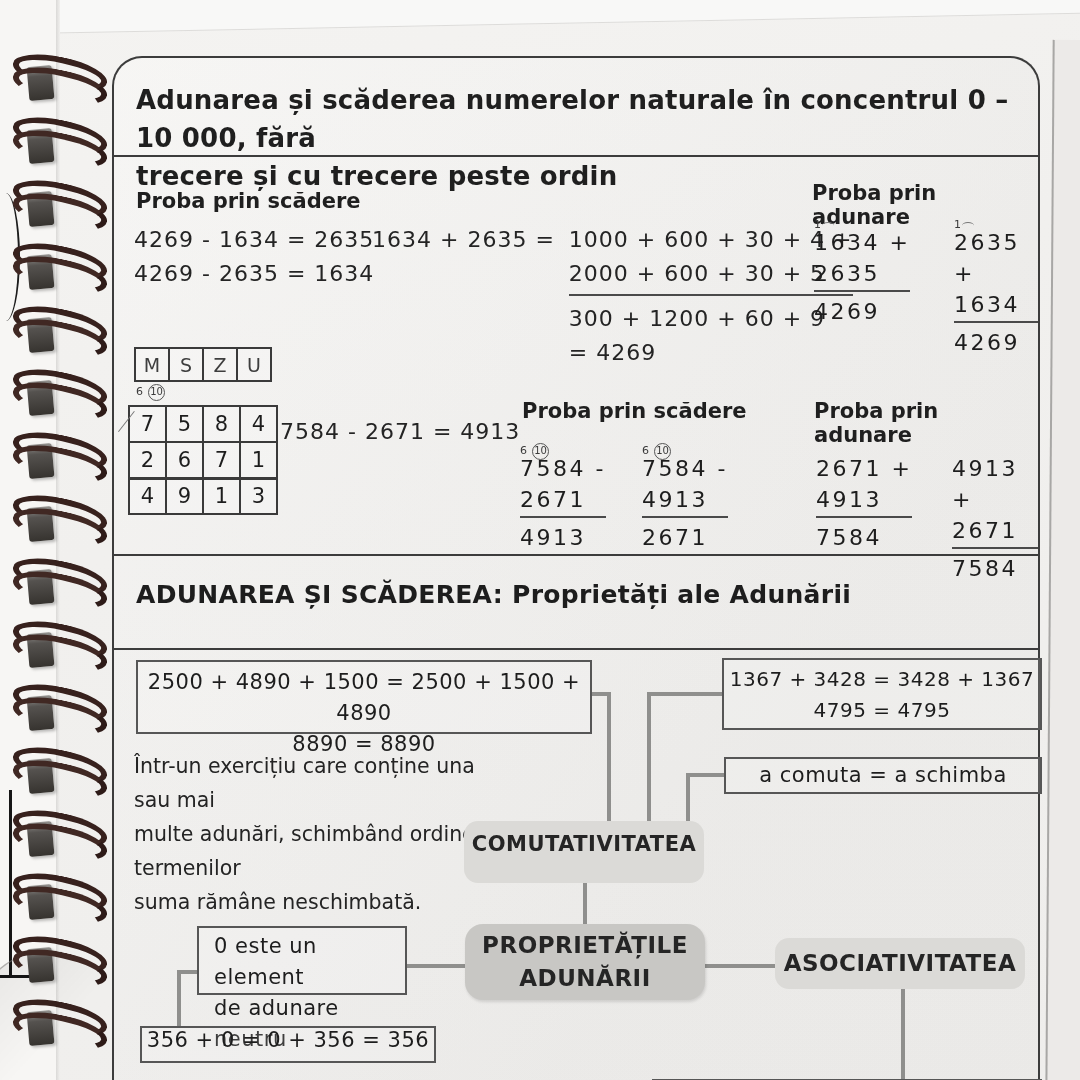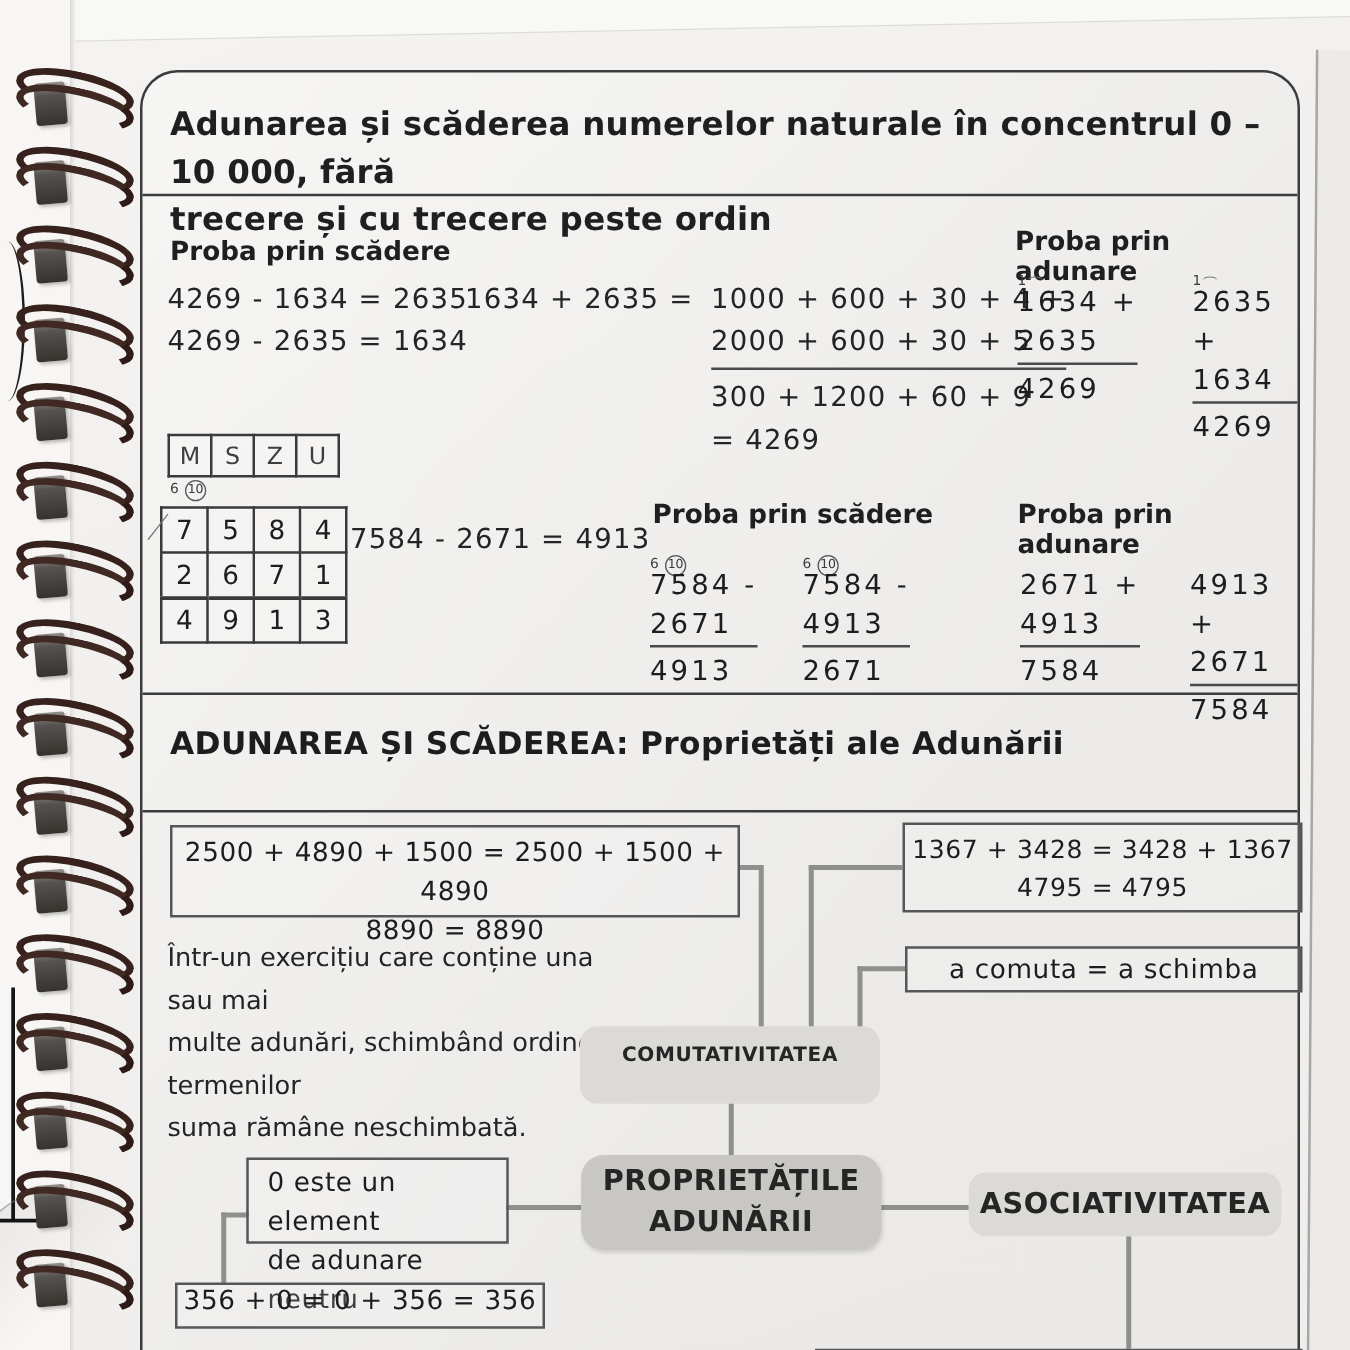--- a/index.html
+++ b/index.html
@@ -310,21 +310,21 @@
       <div class="conn" style="left:533px;top:42px;width:4px;height:131px"></div>
       <div class="conn" style="left:572px;top:123px;width:38px;height:4px"></div>
       <div class="conn" style="left:572px;top:123px;width:4px;height:50px"></div>
       <div class="conn" style="left:469px;top:217px;width:4px;height:57px"></div>
       <div class="conn" style="left:291px;top:314px;width:60px;height:4px"></div>
       <div class="conn" style="left:591px;top:314px;width:70px;height:4px"></div>
       <div class="conn" style="left:63px;top:320px;width:22px;height:4px"></div>
       <div class="conn" style="left:63px;top:320px;width:4px;height:58px"></div>
       <div class="conn" style="left:787px;top:339px;width:4px;height:90px"></div>
 
-      <div class="node" style="left:350px;top:171px;width:240px;height:62px;font-size:16px;line-height:46px">COMUTATIVITATEA</div>
+      <div class="node" style="left:350px;top:171px;width:240px;height:62px;font-size:21px;line-height:46px">COMUTATIVITATEA</div>
 
       <div class="node node-dark" style="left:351px;top:274px;width:240px;height:76px;font-size:23px;line-height:33px;padding-top:5px">
         <div>PROPRIETĂȚILE</div>
         <div>ADUNĂRII</div>
       </div>
 
       <div class="node" style="left:661px;top:288px;width:250px;height:51px;font-size:23px;line-height:51px">ASOCIATIVITATEA</div>
 
       <div class="dbox" style="left:83px;top:276px;width:210px;height:69px;padding-top:3px;text-align:left;padding-left:15px">
         <div><span class="b">0</span><span> este un element</span></div>

